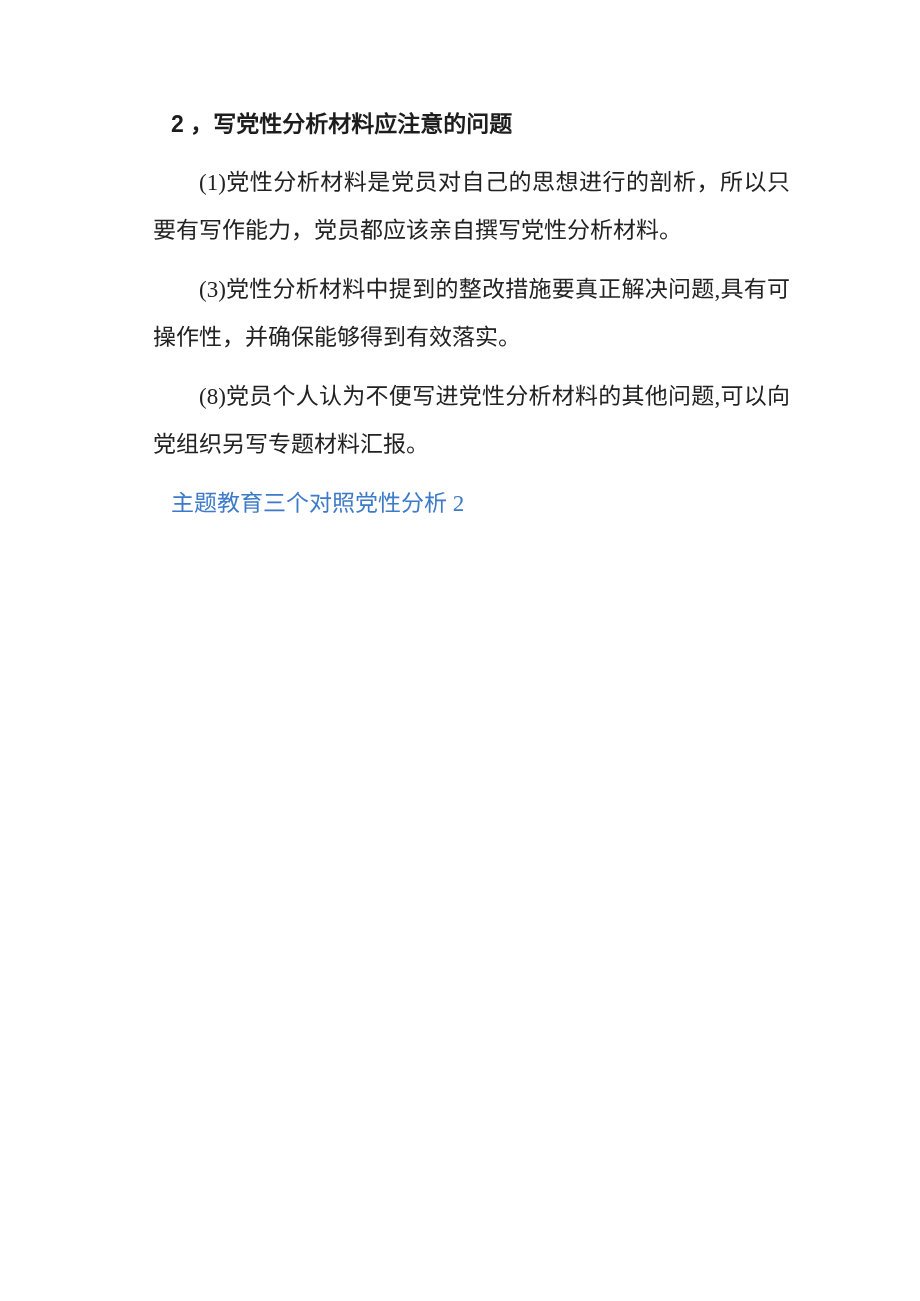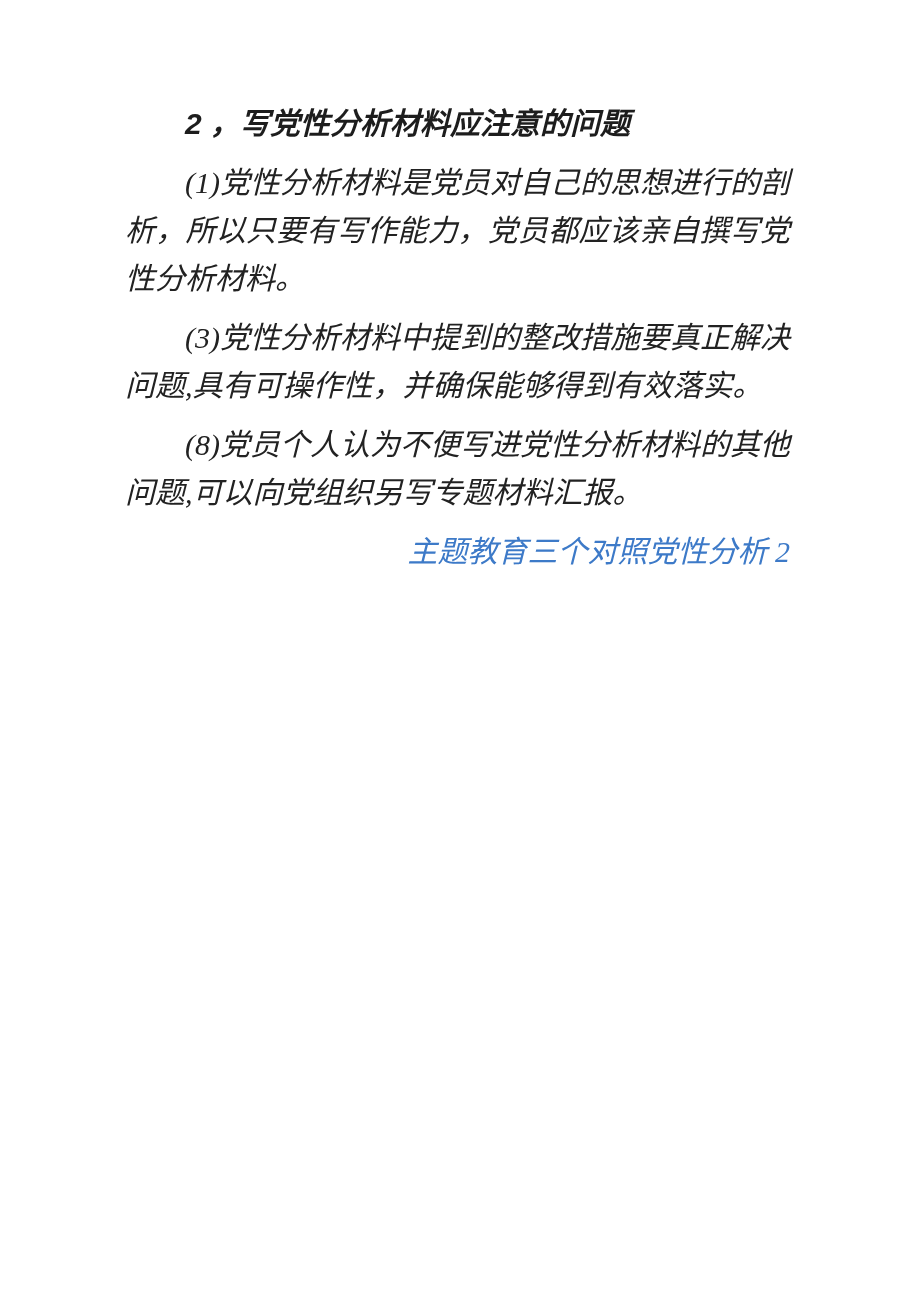--- a/index.html
+++ b/index.html
@@ -15,41 +15,41 @@
   }
   .doc-page {
     box-sizing: border-box;
     width: 920px;
     height: 1301px;
     background: #ffffff;
     padding: 100px 130px 0 125px;
   }
   .doc-block {
     margin: 0 0 11px 0;
-    font-size: 30px;
+    font-size: 23px;
     line-height: 48px;
     text-align: justify;
     text-indent: 2em;
     word-break: break-all;
-    font-style: italic;
   }
   .section-heading {
     font-family: "Liberation Sans", "DejaVu Sans", sans-serif;
     font-weight: 700;
     color: #1d1d1d;
     text-align: left;
   }
   .body-para {
     font-weight: 400;
     color: #222222;
+    margin-left: 28px;
   }
   .topic-heading {
     font-weight: 400;
     color: #3d7ac8;
-    text-align: right;
+    text-align: left;
   }
 </style>
 </head>
 <body>
 
 <div class="doc-page">
 
   <h1 class="doc-block section-heading">2 ，写党性分析材料应注意的问题</h1>
 
   <p class="doc-block body-para">(1)党性分析材料是党员对自己的思想进行的剖析，所以只要有写作能力，党员都应该亲自撰写党性分析材料。</p>

